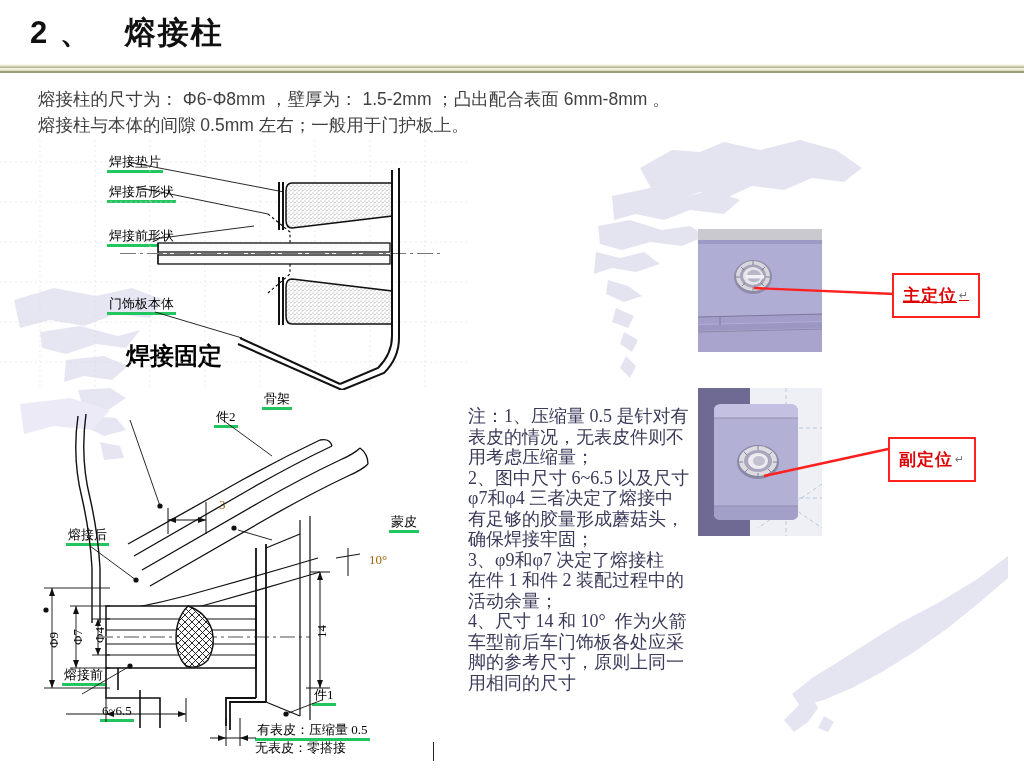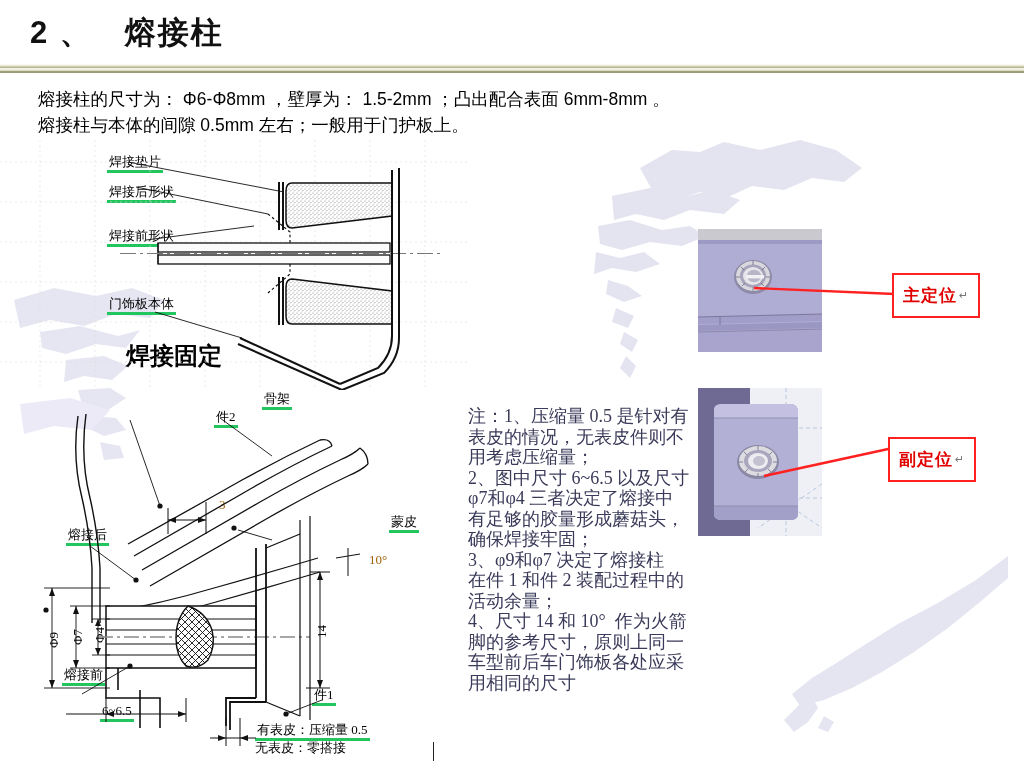--- a/index.html
+++ b/index.html
@@ -21,21 +21,21 @@
     letter-spacing:2px; white-space:pre;
   }
   #title-rule {
     position:absolute; left:0; top:64px; width:1024px; height:9px;
     background:linear-gradient(to bottom,#ffffff 0%,#e8e7d4 18%,#b5b48c 38%,#fbfbf4 52%,#ddddc4 72%,#6e6e3c 92%,#ffffff 100%);
   }
 
   
   #intro { position:absolute; left:38px; top:86px; width:960px; z-index:3; }
   .intro-line {
-    font-size:17.5px; color:#000000; line-height:26px; white-space:pre;
+    font-size:17.5px; color:#404040; line-height:26px; white-space:pre;
     font-family:"Liberation Sans","DejaVu Sans",sans-serif;
   }
 
   
   .dwg { position:absolute; z-index:2; }
   .cad-label {
     position:absolute; font-size:13px; color:#000; white-space:pre;
     font-family:"Liberation Serif","DejaVu Serif",serif;
     border-bottom:3px solid #22c55e; padding:0 2px 1px 2px; line-height:15px;
   }
@@ -64,21 +64,21 @@
 
   
   .callout {
     position:absolute; z-index:4;
     border:2px solid #ff2020; background:#ffffff;
     color:#e00000; font-weight:bold; font-size:17px;
     font-family:"DejaVu Sans","Liberation Sans",sans-serif;
     display:flex; align-items:center; justify-content:center;
     letter-spacing:1px; white-space:pre;
   }
-  #callout-primary { left:892px; top:273px; width:88px; height:45px; }
+  #callout-primary { left:892px; top:273px; width:88px; height:45px;text-decoration:underline; }
   #callout-secondary { left:888px; top:437px; width:88px; height:45px; }
   .callout .cr { font-size:11px; font-weight:normal; color:#777; margin-left:2px; }
 
   
   #notes { position:absolute; left:468px; top:406px; width:190px; z-index:3; }
   .note-line {
     font-size:18px; color:#3a3a5a; line-height:20.5px; white-space:pre;
     font-family:"Liberation Serif","DejaVu Serif",serif;
   }
 
@@ -311,22 +311,22 @@
   <div class="note-line">表皮的情况，无表皮件则不</div>
   <div class="note-line">用考虑压缩量；</div>
   <div class="note-line">2、图中尺寸 6~6.5 以及尺寸</div>
   <div class="note-line">φ7和φ4 三者决定了熔接中</div>
   <div class="note-line">有足够的胶量形成蘑菇头，</div>
   <div class="note-line">确保焊接牢固；</div>
   <div class="note-line">3、φ9和φ7 决定了熔接柱</div>
   <div class="note-line">在件 1 和件 2 装配过程中的</div>
   <div class="note-line">活动余量；</div>
   <div class="note-line">4、尺寸 14 和 10°  作为火箭</div>
+  <div class="note-line">车型前后车门饰板各处应采</div>
   <div class="note-line">脚的参考尺寸，原则上同一</div>
-  <div class="note-line">车型前后车门饰板各处应采</div>
   <div class="note-line">用相同的尺寸</div>
 </div>
 
 <svg class="dwg" id="lower-dwg" style="left:10px; top:398px; width:440px; height:360px;" viewBox="0 0 440 360">
   <defs>
     <pattern id="xhatch" width="7" height="7" patternUnits="userSpaceOnUse">
       <rect width="7" height="7" fill="#ffffff"></rect>
       <path d="M0,0 L7,7 M7,0 L0,7" stroke="#111" stroke-width="0.9"></path>
     </pattern>
   </defs>

